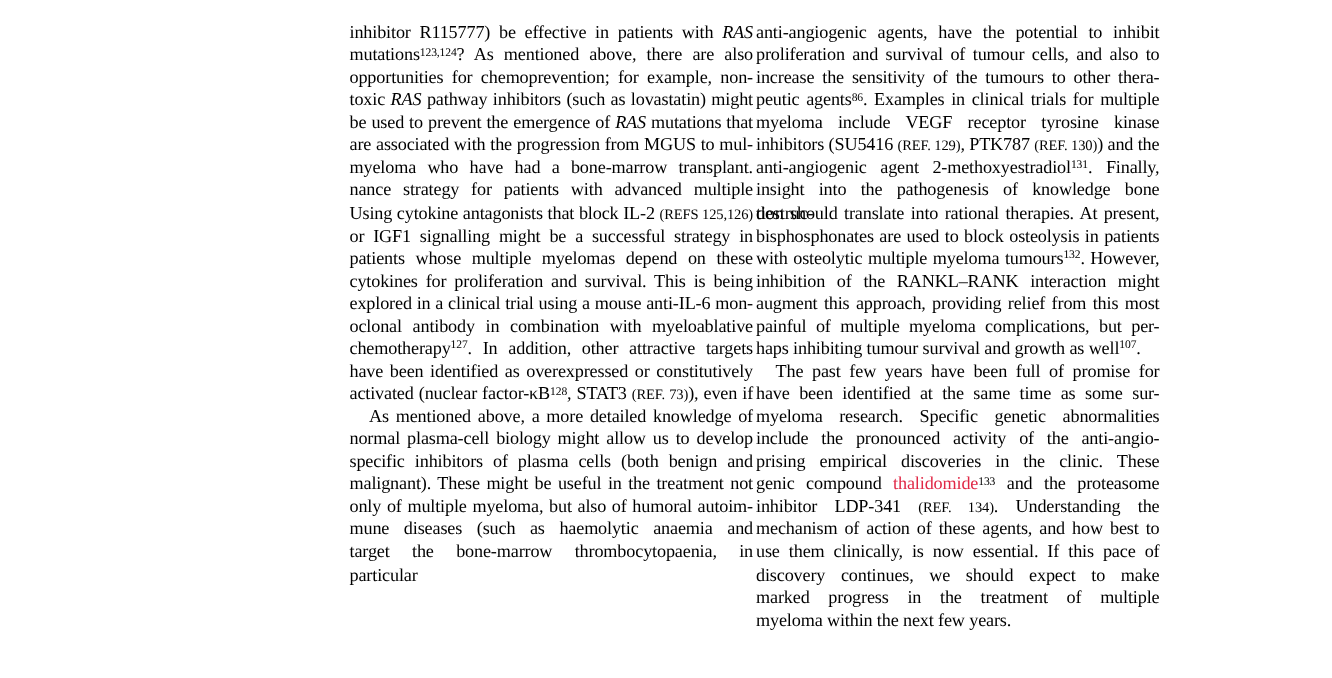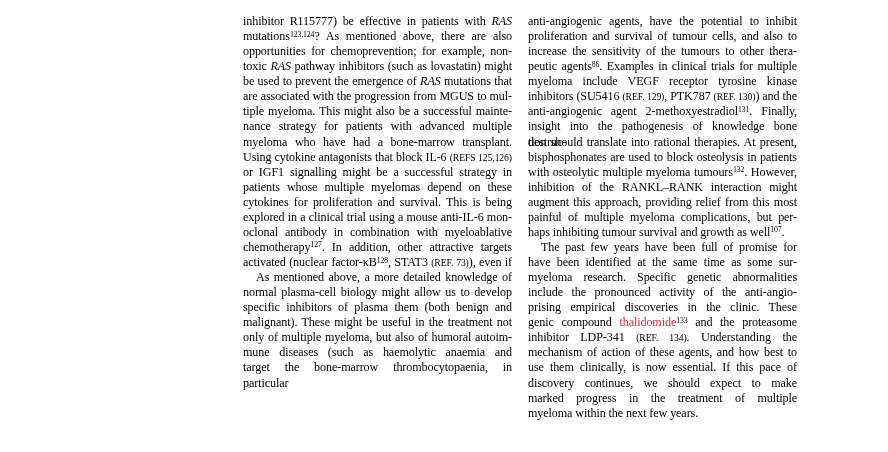--- a/index.html
+++ b/index.html
@@ -23,24 +23,23 @@
   .page {
     position: absolute;
     inset: 0;
   }
   .col {
     position: absolute;
     top: 14px;
     width: 269px;
     font-size: 12.3px;
     letter-spacing: -0.1px;
-    margin-left: 10px;
   }
   #col-left  { left: 233px; }
-  #col-right { left: 518px; }
+  #col-right { left: 504px; }
   .line {
     height: 15.07px;
     line-height: 15.07px;
     text-align: justify;
     text-align-last: justify;
     overflow: visible;
   }
   .line.end {
     text-align-last: left;
   }
@@ -61,34 +60,34 @@
 <body>
 
 <div class="page">
   <div class="col" id="col-left" style="font-size: 12.12px;">
       <div class="line" style=""><span class="run">inhibitor R115777) be effective in patients with </span><span class="run i">RAS</span></div>
       <div class="line" style=""><span class="run">mutations</span><span class="run sup">123,124</span><span class="run">? As mentioned above, there are also</span></div>
       <div class="line" style=""><span class="run">opportunities for chemoprevention; for example, non-</span></div>
       <div class="line" style=""><span class="run">toxic </span><span class="run i">RAS</span><span class="run"> pathway inhibitors (such as lovastatin) might</span></div>
       <div class="line" style=""><span class="run">be used to prevent the emergence of </span><span class="run i">RAS</span><span class="run"> mutations that</span></div>
       <div class="line" style=""><span class="run">are associated with the progression from MGUS to mul-</span></div>
-      <div class="line" style=""><span class="run">tiple myeloma. This might also be a successful mainte-</span></div>
+      <div class="line" style=""><span class="run">myeloma who have had a bone-marrow transplant.</span></div>
       <div class="line" style=""><span class="run">nance strategy for patients with advanced multiple</span></div>
-      <div class="line" style=""><span class="run">myeloma who have had a bone-marrow transplant.</span></div>
-      <div class="line" style=""><span class="run">Using cytokine antagonists that block IL-6 </span><span class="run sc">(REFS 125,126)</span></div>
+      <div class="line" style=""><span class="run">Using cytokine antagonists that block IL-2 </span><span class="run sc">(REFS 125,126)</span></div>
       <div class="line" style=""><span class="run">or IGF1 signalling might be a successful strategy in</span></div>
       <div class="line" style=""><span class="run">patients whose multiple myelomas depend on these</span></div>
       <div class="line" style=""><span class="run">cytokines for proliferation and survival. This is being</span></div>
       <div class="line" style=""><span class="run">explored in a clinical trial using a mouse anti-IL-6 mon-</span></div>
       <div class="line" style=""><span class="run">oclonal antibody in combination with myeloablative</span></div>
       <div class="line" style=""><span class="run">chemotherapy</span><span class="run sup">127</span><span class="run">. In addition, other attractive targets</span></div>
+      <div class="line" style=""><span class="run">have been identified as overexpressed or constitutively</span></div>
       <div class="line" style=""><span class="run">activated (nuclear factor-κB</span><span class="run sup">128</span><span class="run">, STAT3 </span><span class="run sc">(REF. 73)</span><span class="run">), even if</span></div>
       <div class="line indent" style=""><span class="run">As mentioned above, a more detailed knowledge of</span></div>
       <div class="line" style=""><span class="run">normal plasma-cell biology might allow us to develop</span></div>
-      <div class="line" style=""><span class="run">specific inhibitors of plasma them (both benign and</span></div>
+      <div class="line" style=""><span class="run">specific inhibitors of plasma cells (both benign and</span></div>
       <div class="line" style=""><span class="run">malignant). These might be useful in the treatment not</span></div>
       <div class="line" style=""><span class="run">only of multiple myeloma, but also of humoral autoim-</span></div>
       <div class="line" style=""><span class="run">mune diseases (such as haemolytic anaemia and</span></div>
       <div class="line" style=""><span class="run">target the bone-marrow thrombocytopaenia, in particular</span></div>
     </div>
   <div class="col" id="col-right" style="font-size: 12.12px;">
       <div class="line" style=""><span class="run">anti-angiogenic agents, have the potential to inhibit</span></div>
       <div class="line" style=""><span class="run">proliferation and survival of tumour cells, and also to</span></div>
       <div class="line" style=""><span class="run">increase the sensitivity of the tumours to other thera-</span></div>
       <div class="line" style=""><span class="run">peutic agents</span><span class="run sup">86</span><span class="run">. Examples in clinical trials for multiple</span></div>

